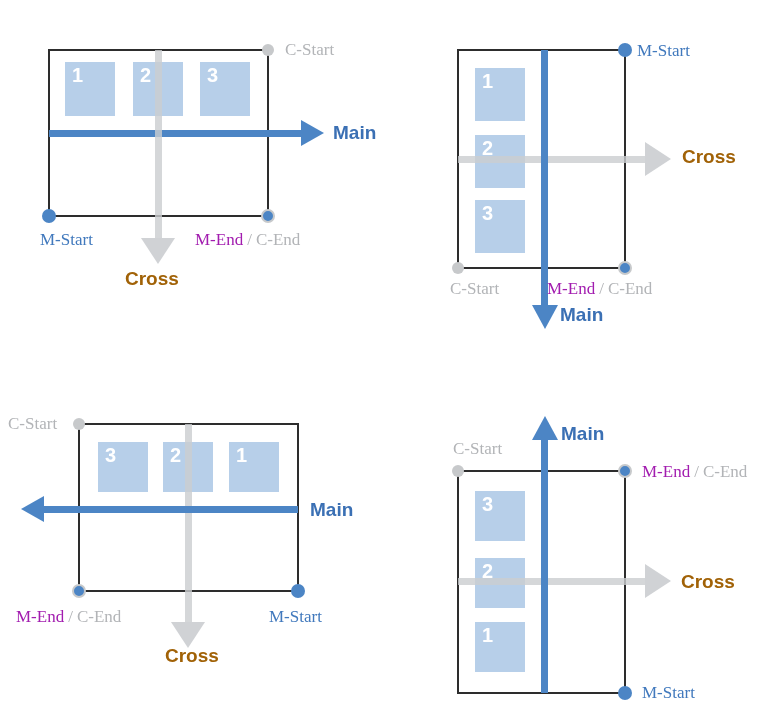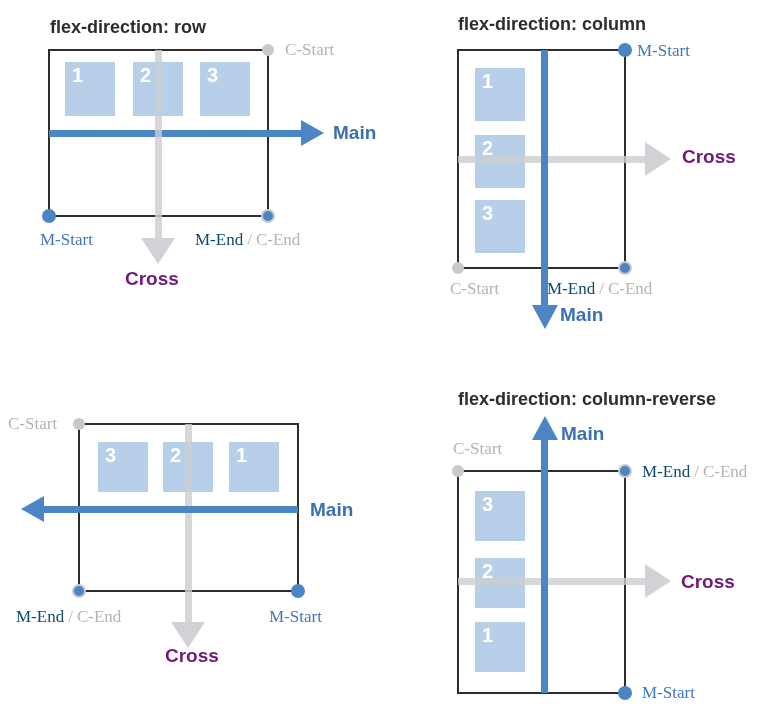--- a/index.html
+++ b/index.html
@@ -22,41 +22,40 @@
   .tri-left-blue {border-top:13px solid transparent;border-bottom:13px solid transparent;border-right:23px solid #4c85c5;}
   .tri-down-blue {border-left:13px solid transparent;border-right:13px solid transparent;border-top:24px solid #4c85c5;}
   .tri-up-blue   {border-left:13px solid transparent;border-right:13px solid transparent;border-bottom:24px solid #4c85c5;}
   .tri-right-gray{border-top:17px solid transparent;border-bottom:17px solid transparent;border-left:26px solid rgba(203,205,208,0.9);}
   .tri-down-gray {border-left:17px solid transparent;border-right:17px solid transparent;border-top:26px solid rgba(203,205,208,0.9);}
 
   .z4{z-index:4;} .z5{z-index:5;} .z6{z-index:6;}
 
   .axis-label{position:absolute;font-size:19px;line-height:23px;font-weight:700;white-space:nowrap;z-index:8;}
   .axis-blue{color:#3b70b4;}
-  .axis-gray{color:#701a75;}
+  .axis-gray{color:#a16207;}
 
   .pt{position:absolute;font-size:17px;line-height:21px;white-space:nowrap;z-index:8;font-family:Liberation Serif, serif;}
   .pt-blue{color:#4179bd;}
   .pt-gray{color:#b2b4b7;}
   .pt .sep{color:#b2b4b7;margin:0 4px;}
-  .pt .blue{color:#0c4a6e;}
+  .pt .blue{color:#a21caf;}
   .pt .gray{color:#b2b4b7;text-align:right;}
 
   .dot{position:absolute;border-radius:50%;z-index:7;}
   .dot-blue{width:14px;height:14px;background:#4c85c5;}
   .dot-gray{width:12px;height:12px;background:#c7c9cb;}
   .dot-ring{width:10px;height:10px;background:#4c85c5;border:2px solid #c7c9cb;}
 </style>
 </head>
 <body>
 
 <div class="canvas">
 
   <div class="quad q1">
-    <div class="title" style="left:50px;top:16px">flex-direction: row</div>
     <div class="box" style="left:48px;top:49px;width:221px;height:168px"></div>
     <div class="item" style="left:65px;top:62px;width:50px;height:54px">1</div>
     <div class="item" style="left:133px;top:62px;width:50px;height:54px">2</div>
     <div class="item" style="left:200px;top:62px;width:50px;height:54px">3</div>
 
     <div class="hline blue-line z5" style="left:49px;top:130px;width:252px"></div>
     <div class="tri tri-right-blue z5" style="left:301px;top:120px"></div>
     <div class="axis-label axis-blue" style="left:333px;top:121px">Main</div>
 
     <div class="vline gray-line z6" style="left:155px;top:50px;height:188px"></div>
@@ -66,21 +65,20 @@
     <div class="dot dot-gray" style="left:262px;top:44px"></div>
     <div class="dot dot-blue" style="left:42px;top:209px"></div>
     <div class="dot dot-ring" style="left:261px;top:209px"></div>
 
     <div class="pt pt-gray" style="left:285px;top:39px">C-Start</div>
     <div class="pt pt-blue" style="left:40px;top:229px">M-Start</div>
     <div class="pt" style="left:195px;top:229px"><span class="blue">M-End</span><span class="sep">/</span><span class="gray">C-End</span></div>
   </div>
 
   <div class="quad q2">
-    <div class="title" style="left:68px;top:13px">flex-direction: column</div>
     <div class="box" style="left:67px;top:49px;width:169px;height:220px"></div>
     <div class="item" style="left:85px;top:68px;width:50px;height:53px">1</div>
     <div class="item" style="left:85px;top:135px;width:50px;height:53px">2</div>
     <div class="item" style="left:85px;top:200px;width:50px;height:53px">3</div>
 
     <div class="hline gray-line z4" style="left:68px;top:156px;width:187px"></div>
     <div class="tri tri-right-gray z4" style="left:255px;top:142px"></div>
     <div class="axis-label axis-gray" style="left:292px;top:145px">Cross</div>
 
     <div class="vline blue-line z5" style="left:151px;top:50px;height:255px"></div>
@@ -113,21 +111,20 @@
     <div class="dot dot-gray" style="left:73px;top:54px"></div>
     <div class="dot dot-ring" style="left:72px;top:220px"></div>
     <div class="dot dot-blue" style="left:291px;top:220px"></div>
 
     <div class="pt pt-gray" style="left:8px;top:49px">C-Start</div>
     <div class="pt" style="left:16px;top:242px"><span class="blue">M-End</span><span class="sep">/</span><span class="gray">C-End</span></div>
     <div class="pt pt-blue" style="left:269px;top:242px">M-Start</div>
   </div>
 
   <div class="quad q4">
-    <div class="title" style="left:68px;top:24px">flex-direction: column-reverse</div>
     <div class="box" style="left:67px;top:106px;width:169px;height:224px"></div>
     <div class="item" style="left:85px;top:127px;width:50px;height:50px">3</div>
     <div class="item" style="left:85px;top:194px;width:50px;height:50px">2</div>
     <div class="item" style="left:85px;top:258px;width:50px;height:50px">1</div>
 
     <div class="hline gray-line z4" style="left:68px;top:214px;width:187px"></div>
     <div class="tri tri-right-gray z4" style="left:255px;top:200px"></div>
     <div class="axis-label axis-gray" style="left:291px;top:206px">Cross</div>
 
     <div class="vline blue-line z5" style="left:151px;top:76px;height:253px"></div>

